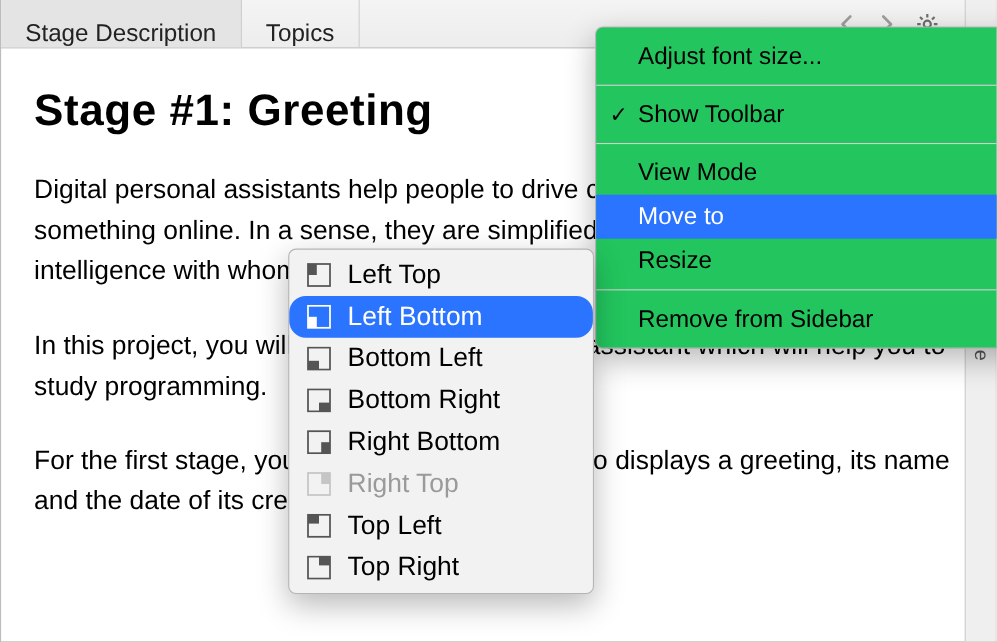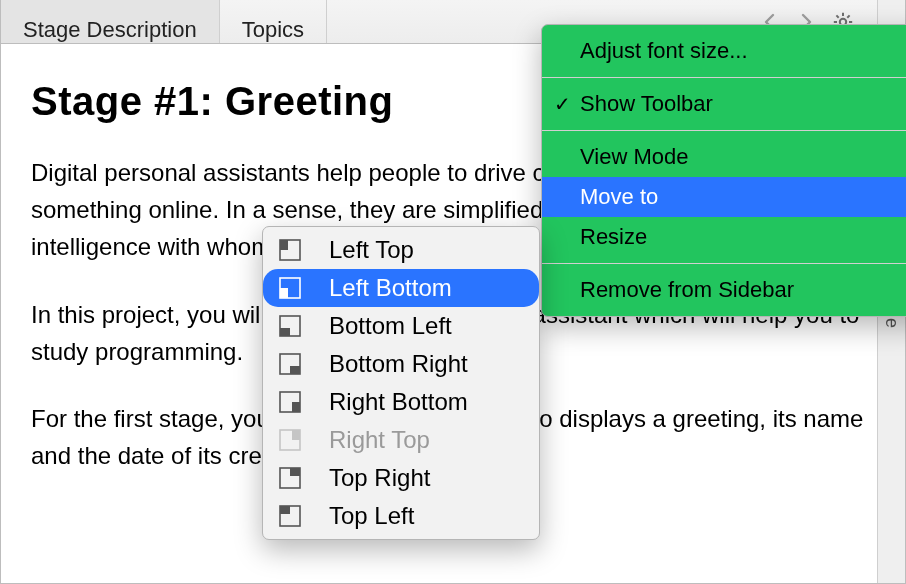--- a/index.html
+++ b/index.html
@@ -152,21 +152,21 @@
     border: 1px solid #b5b5b5;
     border-radius: 7px;
     box-shadow: 0 10px 28px rgba(0,0,0,0.28);
     font-size: 24px;
     color: #000;
     padding: 4px 0;
   }
   .sub-item {
     display: flex;
     align-items: center;
-    gap: 28px;
+    gap: 15px;
     padding: 5px 16px;
   }
   .sub-item.selected {
     background: #2a74ff;
     color: #fff;
     border-radius: 15px;
   }
   .sub-item.disabled {
     color: #9a9a9a;
   }
@@ -332,29 +332,29 @@
             <rect x="1" y="1" width="20" height="20" fill="none" stroke="#9a9a9a" stroke-width="1.6"></rect>
             <rect x="13" y="1" width="8" height="10" fill="#9a9a9a"></rect>
           </svg>
       </span>
       <span>Right Top</span>
     </div>
     <div class="sub-item">
       <span class="pict">
         <svg width="22" height="22" viewBox="0 0 22 22">
             <rect x="1" y="1" width="20" height="20" fill="none" stroke="#555" stroke-width="1.6"></rect>
+            <rect x="1" y="1" width="10" height="8" fill="#555"></rect>
+          </svg>
+      </span>
+      <span>Top Left</span>
+    </div>
+    <div class="sub-item">
+      <span class="pict">
+        <svg width="22" height="22" viewBox="0 0 22 22">
+            <rect x="1" y="1" width="20" height="20" fill="none" stroke="#555" stroke-width="1.6"></rect>
             <rect x="11" y="1" width="10" height="8" fill="#555"></rect>
           </svg>
       </span>
       <span>Top Right</span>
     </div>
-    <div class="sub-item">
-      <span class="pict">
-        <svg width="22" height="22" viewBox="0 0 22 22">
-            <rect x="1" y="1" width="20" height="20" fill="none" stroke="#555" stroke-width="1.6"></rect>
-            <rect x="1" y="1" width="10" height="8" fill="#555"></rect>
-          </svg>
-      </span>
-      <span>Top Left</span>
-    </div>
   </div>
 
 </div>
 
 </body></html>

